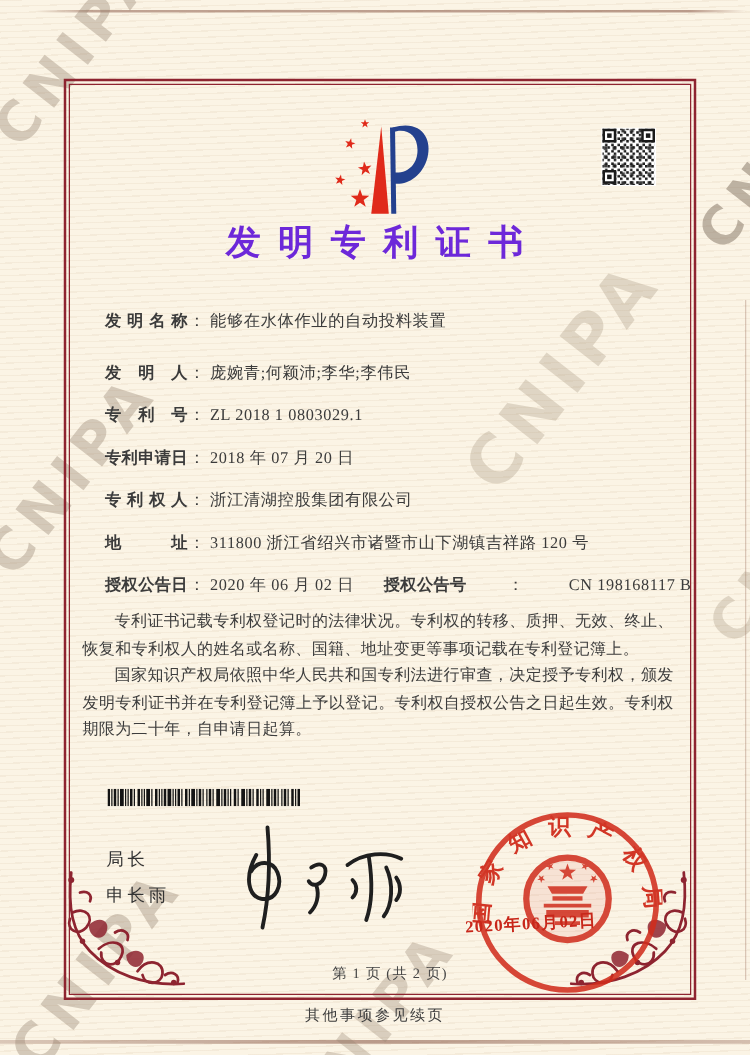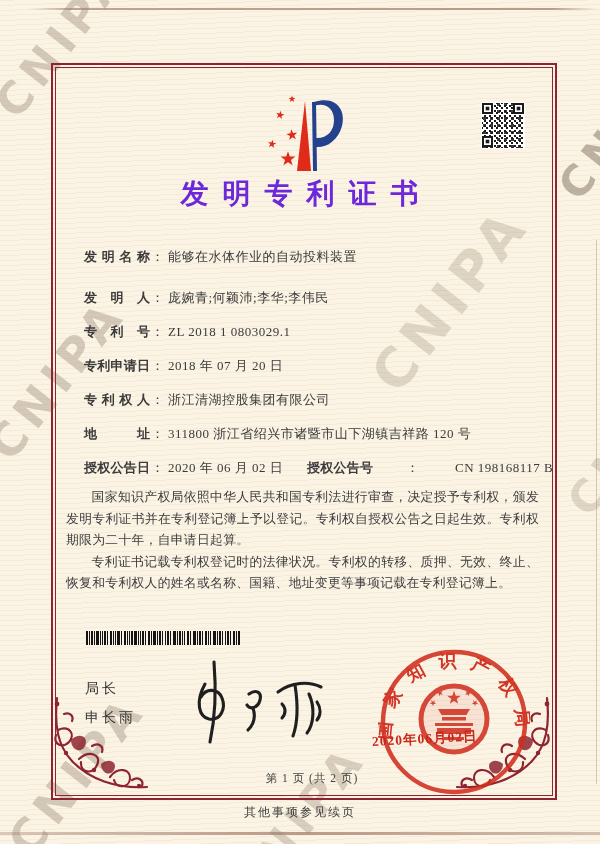--- a/index.html
+++ b/index.html
@@ -215,22 +215,22 @@
       <span class="val">2020 年 06 月 02 日</span>
       <span class="pair2">
         <span class="lbl">授权公告号</span>
           <span class="colon">：</span>
         <span class="val">CN 198168117 B</span>
       </span>
     </div>
   </div>
 
   <div class="paras">
+    <p>专利证书记载专利权登记时的法律状况。专利权的转移、质押、无效、终止、恢复和专利权人的姓名或名称、国籍、地址变更等事项记载在专利登记簿上。</p>
     <p>国家知识产权局依照中华人民共和国专利法进行审查，决定授予专利权，颁发发明专利证书并在专利登记簿上予以登记。专利权自授权公告之日起生效。专利权期限为二十年，自申请日起算。</p>
-    <p>专利证书记载专利权登记时的法律状况。专利权的转移、质押、无效、终止、恢复和专利权人的姓名或名称、国籍、地址变更等事项记载在专利登记簿上。</p>
   </div>
 
   <svg class="barcode" viewBox="0 0 155 14" preserveAspectRatio="none">
     <g fill="#141414">
       <rect x="0" width="2" height="14"></rect>
         <rect x="3" width="1" height="14"></rect>
         <rect x="5" width="2" height="14"></rect>
       <rect x="8" width="1" height="14"></rect>
         <rect x="10" width="3" height="14"></rect>
         <rect x="14" width="1" height="14"></rect>

